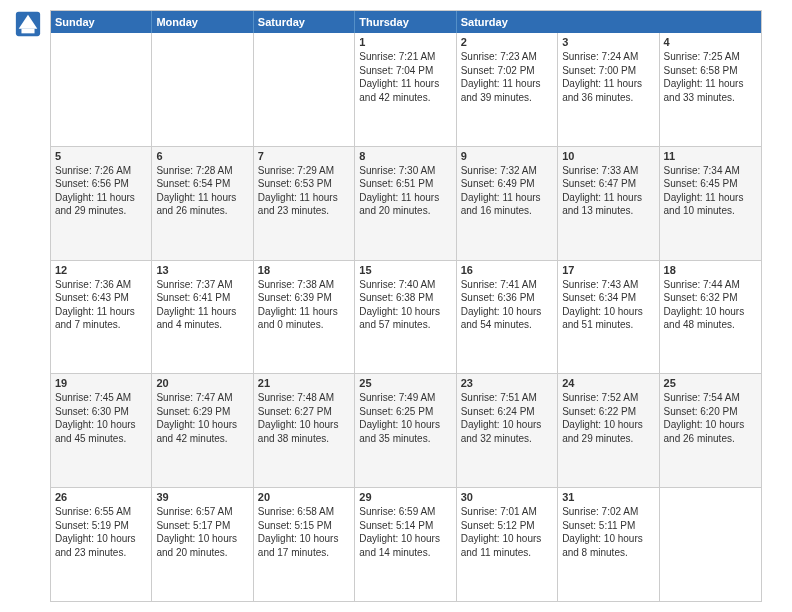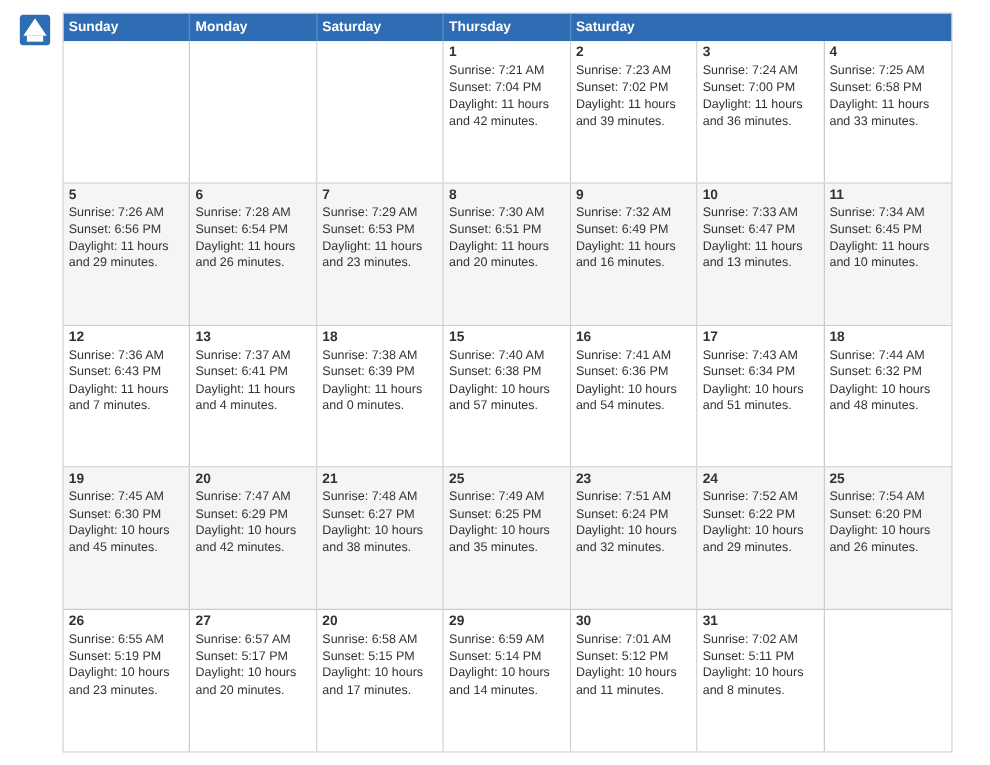--- a/index.html
+++ b/index.html
@@ -250,21 +250,21 @@
             <div class="day-number">25</div>
             <div class="cell-text">Sunrise: 7:54 AM<br>Sunset: 6:20 PM<br>Daylight: 10 hours<br>and 26 minutes.</div>
           </div>
         </div>
         <div class="cal-row">
           <div class="cal-cell">
             <div class="day-number">26</div>
             <div class="cell-text">Sunrise: 6:55 AM<br>Sunset: 5:19 PM<br>Daylight: 10 hours<br>and 23 minutes.</div>
           </div>
           <div class="cal-cell">
-            <div class="day-number">27</div>
+            <div class="day-number">39</div>
             <div class="cell-text">Sunrise: 6:57 AM<br>Sunset: 5:17 PM<br>Daylight: 10 hours<br>and 20 minutes.</div>
           </div>
           <div class="cal-cell">
             <div class="day-number">20</div>
             <div class="cell-text">Sunrise: 6:58 AM<br>Sunset: 5:15 PM<br>Daylight: 10 hours<br>and 17 minutes.</div>
           </div>
           <div class="cal-cell">
             <div class="day-number">29</div>
             <div class="cell-text">Sunrise: 6:59 AM<br>Sunset: 5:14 PM<br>Daylight: 10 hours<br>and 14 minutes.</div>
           </div>

